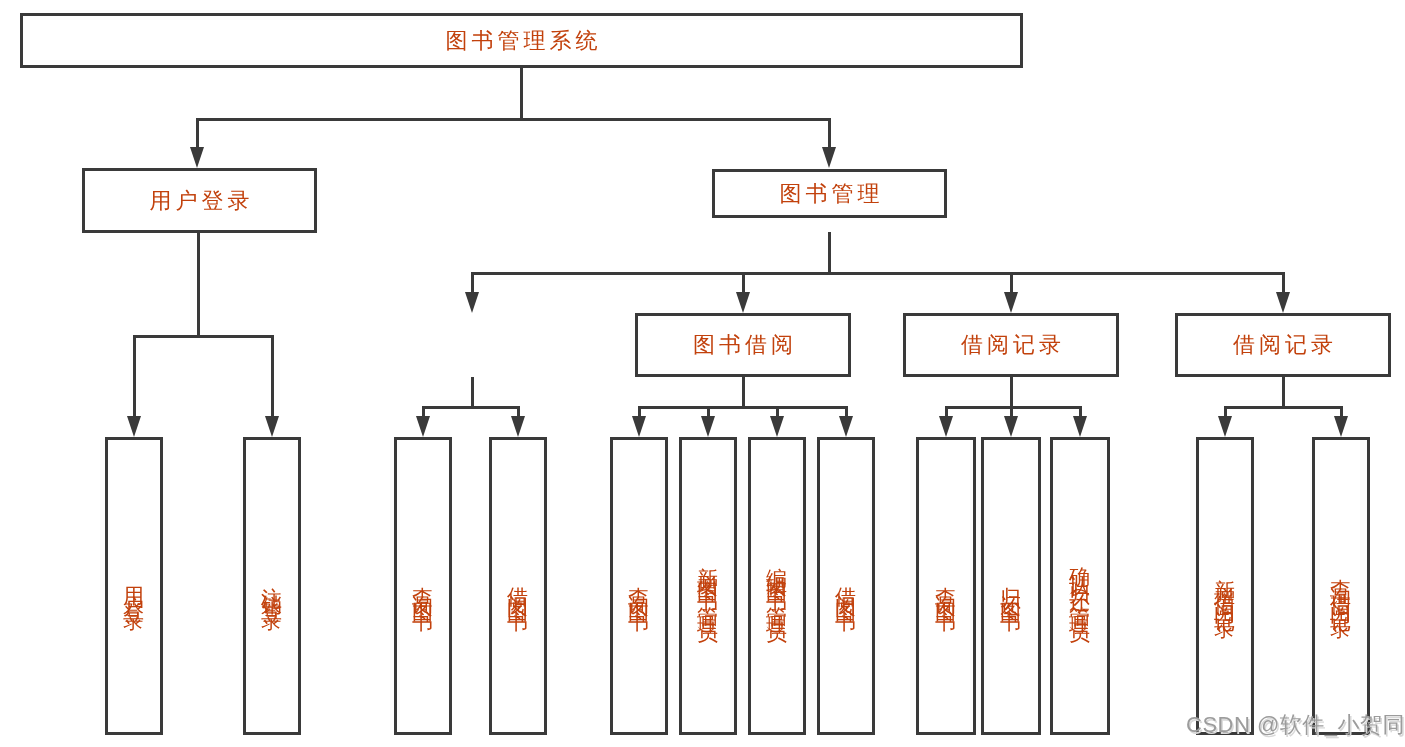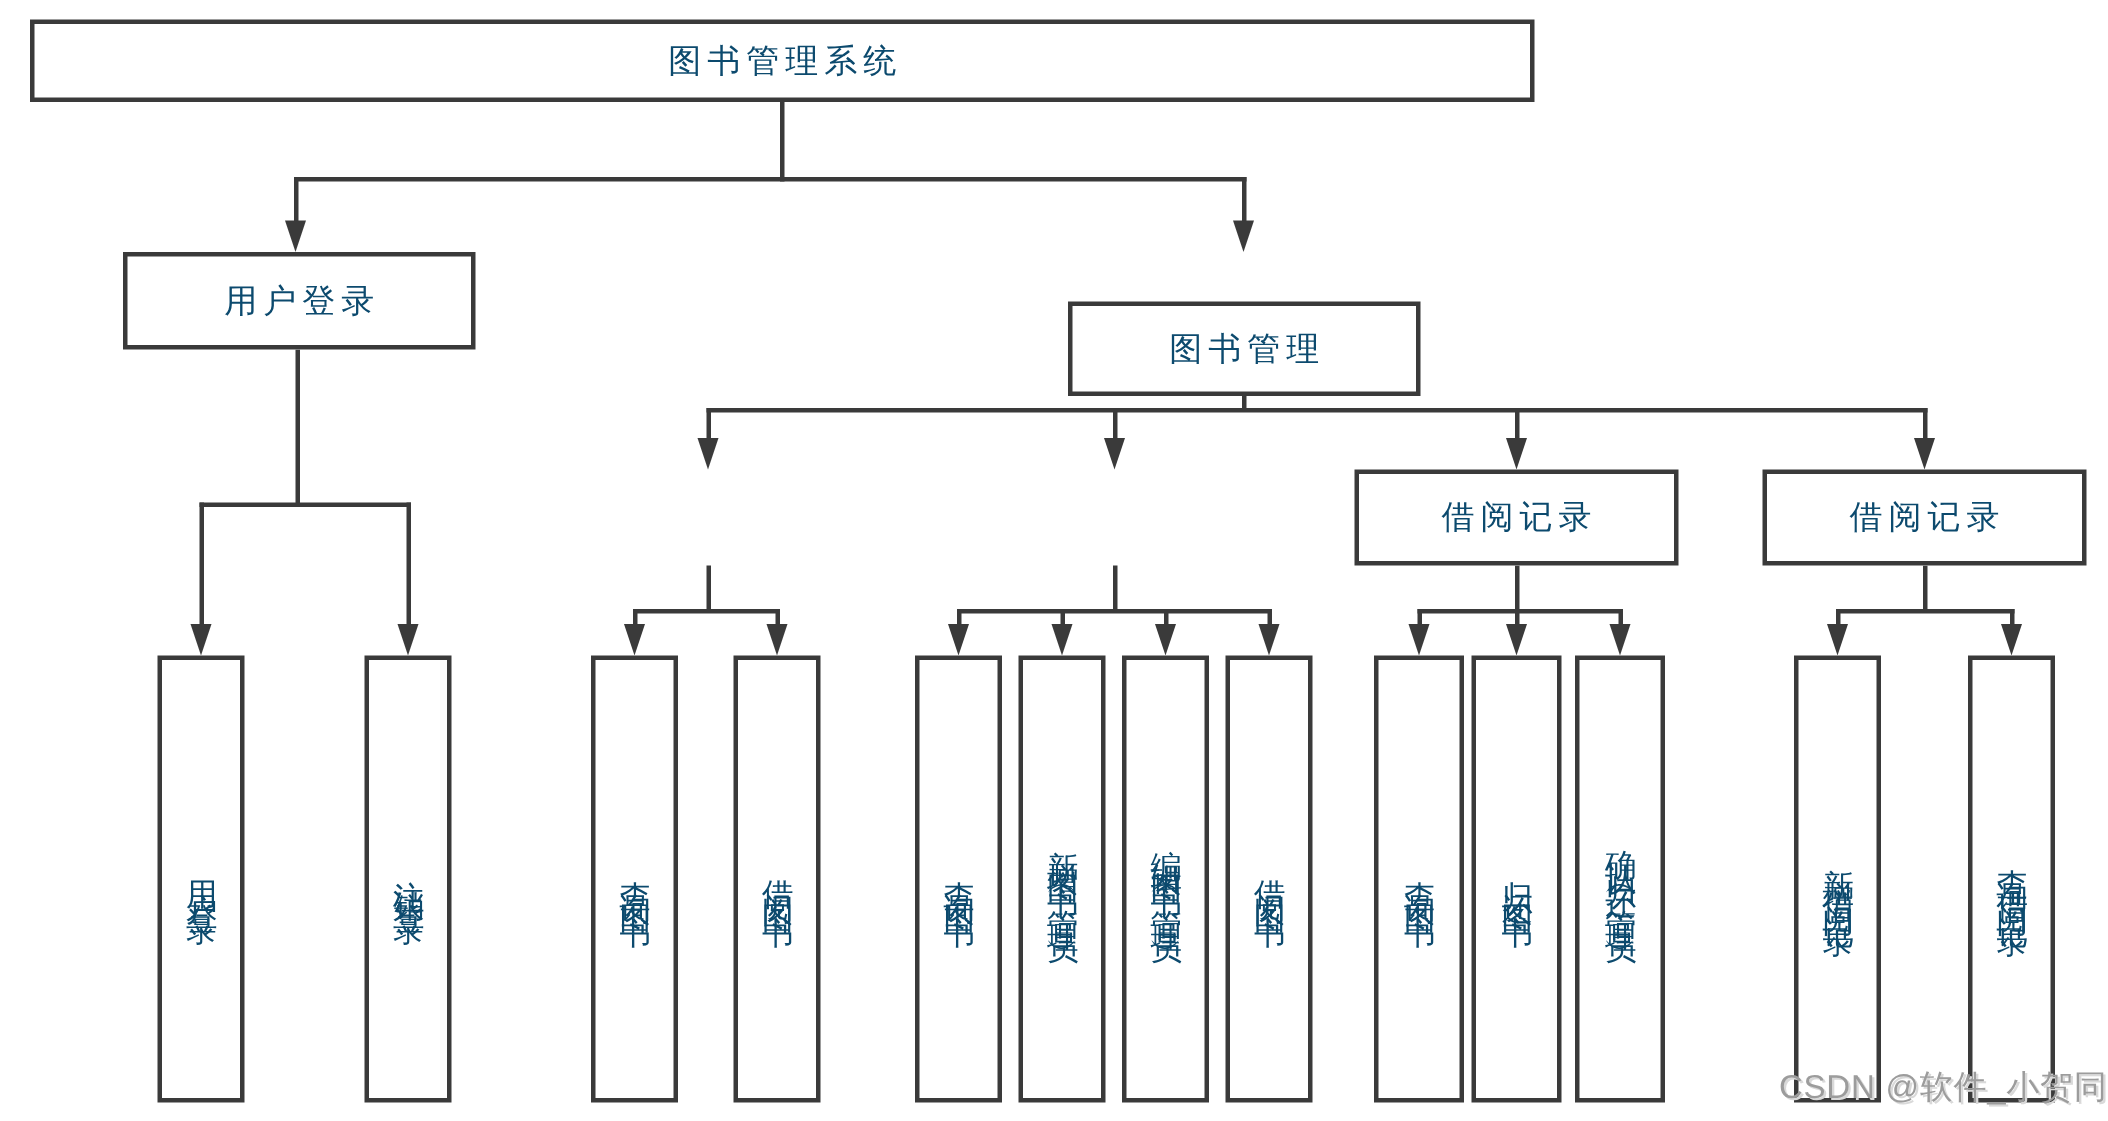--- a/index.html
+++ b/index.html
@@ -4,21 +4,21 @@
 <style>
   html,body { margin:0; padding:0; background:#ffffff; }
   .canvas {
     position:relative; width:1405px; height:747px; background:#ffffff;
     font-family:"Liberation Sans","DejaVu Sans",sans-serif;
     overflow:hidden; color:#212121;
   }
   .box {
     position:absolute; background:#ffffff; border:3px solid #3a3a3a;
     display:flex; align-items:center; justify-content:center;
-    font-size:22px; letter-spacing:4px; color:#0c4a6e;
+    font-size:22px; letter-spacing:4px; color:#c2410c;
     box-sizing:border-box; white-space:nowrap; z-index:2;
   }
   .box > span { display:block; text-indent:4px; }
   .leaf > span {
     writing-mode:vertical-rl; text-orientation:mixed;
     font-size:21px; letter-spacing:8px; text-indent:0; line-height:1;
   }
   .hline, .vline { position:absolute; background:#3a3a3a; z-index:1; }
   .hline { height:3px; }
   .vline { width:3px; }
@@ -38,24 +38,27 @@
 
 <div class="canvas">
 
   <div class="box" style="left:20px; top:13px; width:1003px; height:55px;">
     <span>图书管理系统</span>
   </div>
 
   <div class="box" style="left:82px; top:168px; width:235px; height:65px;">
     <span>用户登录</span>
   </div>
-  <div class="box" style="left:712px; top:169px; width:235px; height:63px;margin-top:32px;">
+  <div class="box" style="left:712px; top:169px; width:235px; height:49px;">
     <span>图书管理</span>
   </div>
 
+  <div class="box" style="left:635px; top:313px; width:216px; height:64px;">
+    <span>图书借阅</span>
+  </div>
   <div class="box" style="left:903px; top:313px; width:216px; height:64px;">
     <span>借阅记录</span>
   </div>
   <div class="box" style="left:1175px; top:313px; width:216px; height:64px;">
     <span>借阅记录</span>
   </div>
 
   <div class="box leaf" style="left:105px; top:437px; width:58px; height:298px;">
     <span>用户登录</span>
   </div>

